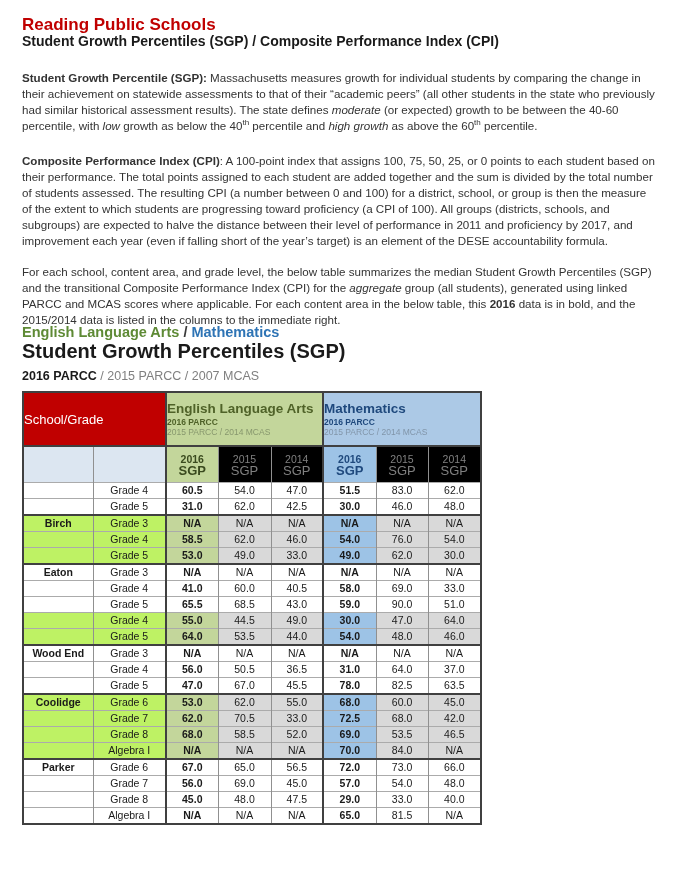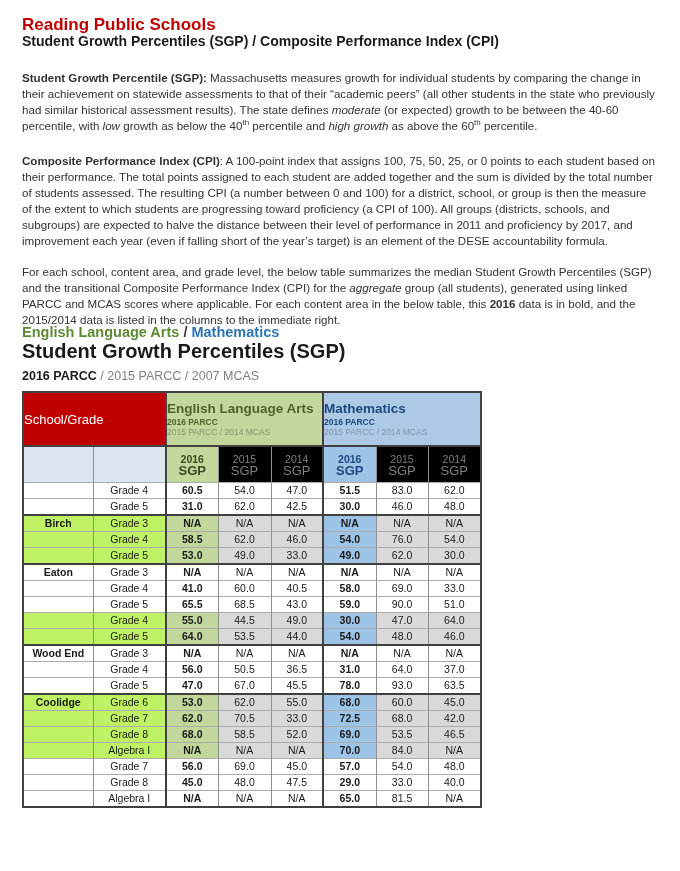--- a/index.html
+++ b/index.html
@@ -257,21 +257,21 @@
         <td class="val-cell col-4">64.0</td>
         <td class="val-cell col-5">37.0</td>
       </tr>
       <tr class="plain">
         <td class="school-cell"></td>
         <td class="grade-cell">Grade 5</td>
         <td class="val-cell col-0">47.0</td>
         <td class="val-cell col-1">67.0</td>
         <td class="val-cell col-2">45.5</td>
         <td class="val-cell col-3">78.0</td>
-        <td class="val-cell col-4">93.0</td>
+        <td class="val-cell col-4">82.5</td>
         <td class="val-cell col-5">63.5</td>
       </tr>
       <tr class="shaded group-start">
         <td class="school-cell">Coolidge</td>
         <td class="grade-cell">Grade 6</td>
         <td class="val-cell col-0">53.0</td>
         <td class="val-cell col-1">62.0</td>
         <td class="val-cell col-2">55.0</td>
         <td class="val-cell col-3">68.0</td>
         <td class="val-cell col-4">60.0</td>
@@ -300,20 +300,30 @@
       <tr class="shaded">
         <td class="school-cell"></td>
         <td class="grade-cell">Algebra I</td>
         <td class="val-cell col-0">N/A</td>
         <td class="val-cell col-1">N/A</td>
         <td class="val-cell col-2">N/A</td>
         <td class="val-cell col-3">70.0</td>
         <td class="val-cell col-4">84.0</td>
         <td class="val-cell col-5">N/A</td>
       </tr>
+      <tr class="plain group-start">
+        <td class="school-cell">Parker</td>
+        <td class="grade-cell">Grade 6</td>
+        <td class="val-cell col-0">67.0</td>
+        <td class="val-cell col-1">65.0</td>
+        <td class="val-cell col-2">56.5</td>
+        <td class="val-cell col-3">72.0</td>
+        <td class="val-cell col-4">73.0</td>
+        <td class="val-cell col-5">66.0</td>
+      </tr>
       <tr class="plain">
         <td class="school-cell"></td>
         <td class="grade-cell">Grade 7</td>
         <td class="val-cell col-0">56.0</td>
         <td class="val-cell col-1">69.0</td>
         <td class="val-cell col-2">45.0</td>
         <td class="val-cell col-3">57.0</td>
         <td class="val-cell col-4">54.0</td>
         <td class="val-cell col-5">48.0</td>
       </tr>

